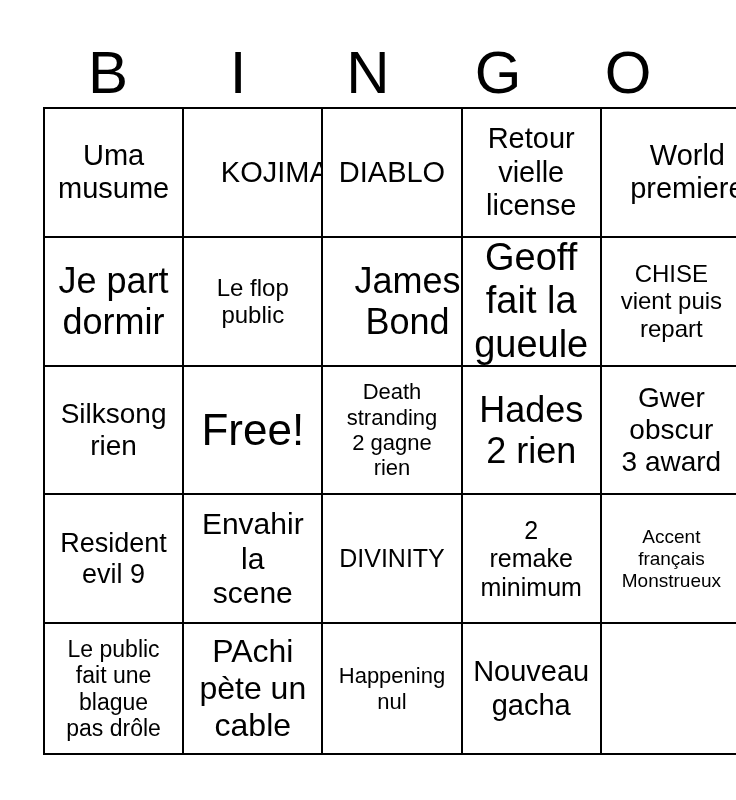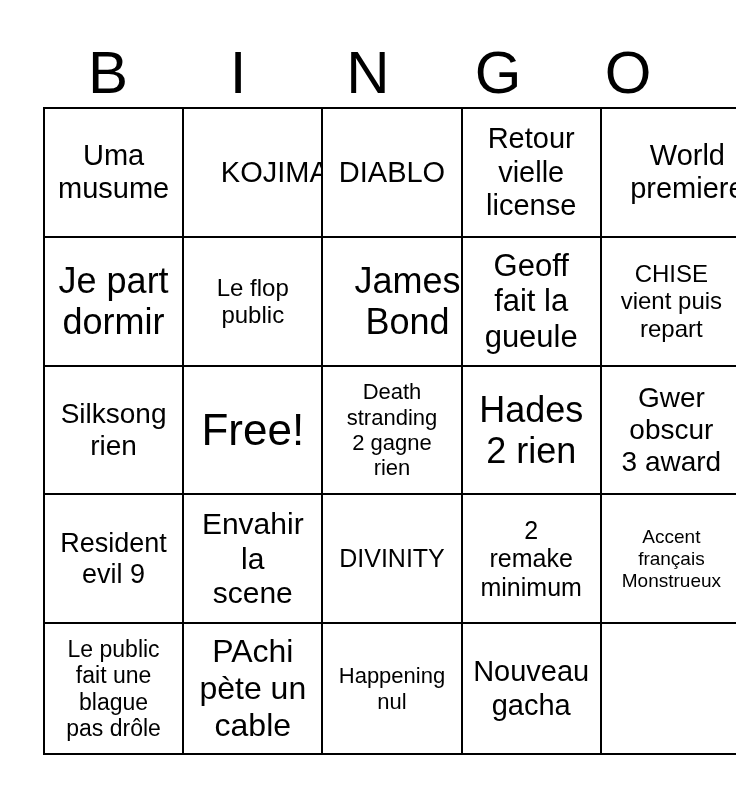--- a/index.html
+++ b/index.html
@@ -97,21 +97,21 @@
       </div>
       <div class="bingo-cell">
         <span class="cell-text" style="font-size: 24px;">Le flop
 public</span>
       </div>
       <div class="bingo-cell">
         <span class="cell-text" style="font-size: 36px; margin-left: 31px;">James
 Bond</span>
       </div>
       <div class="bingo-cell">
-        <span class="cell-text" style="font-size: 31px;">Geoff
+        <span class="cell-text" style="font-size: 38px;">Geoff
 fait la
 gueule</span>
       </div>
       <div class="bingo-cell">
         <span class="cell-text" style="font-size: 24px;">CHISE
 vient puis
 repart</span>
       </div>
       <div class="bingo-cell">
         <span class="cell-text" style="font-size: 28px;">Silksong

